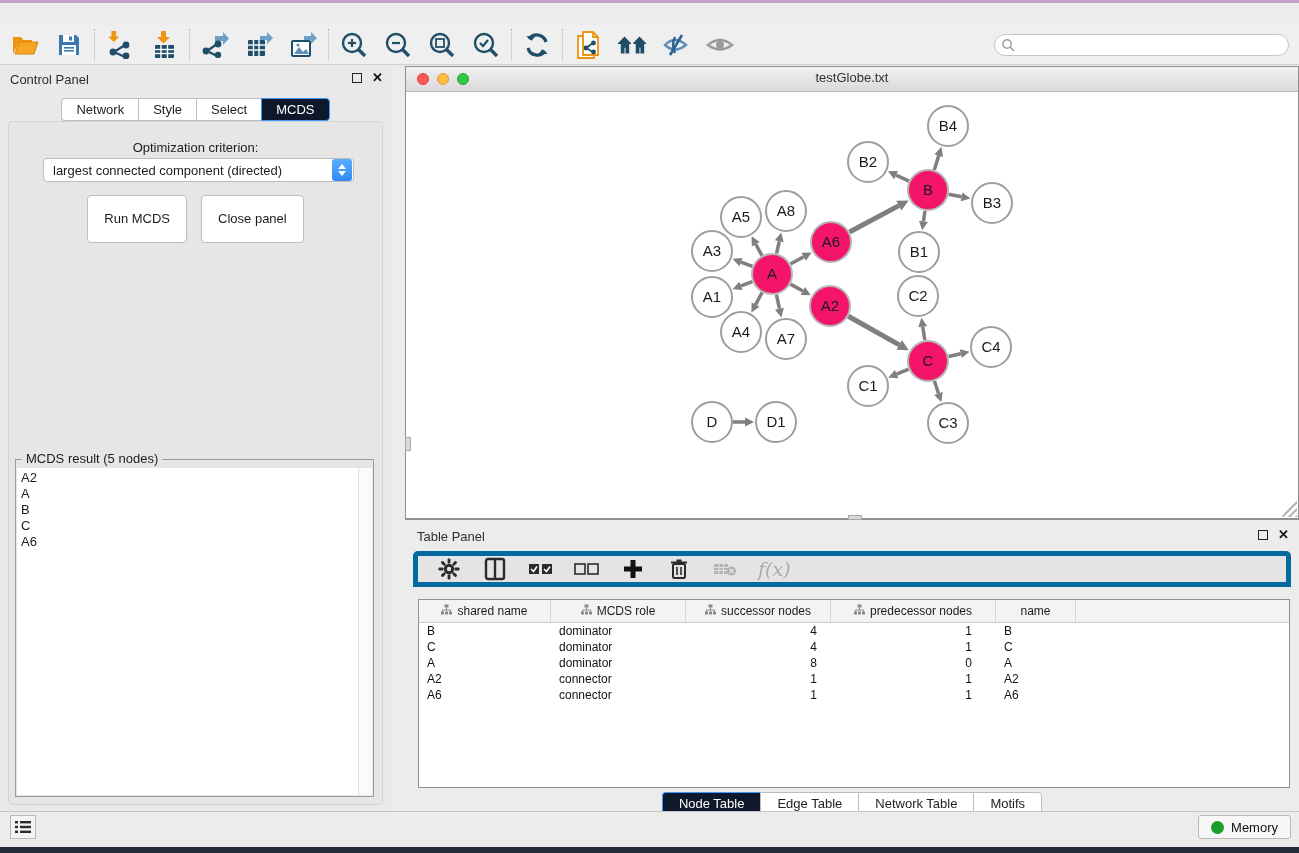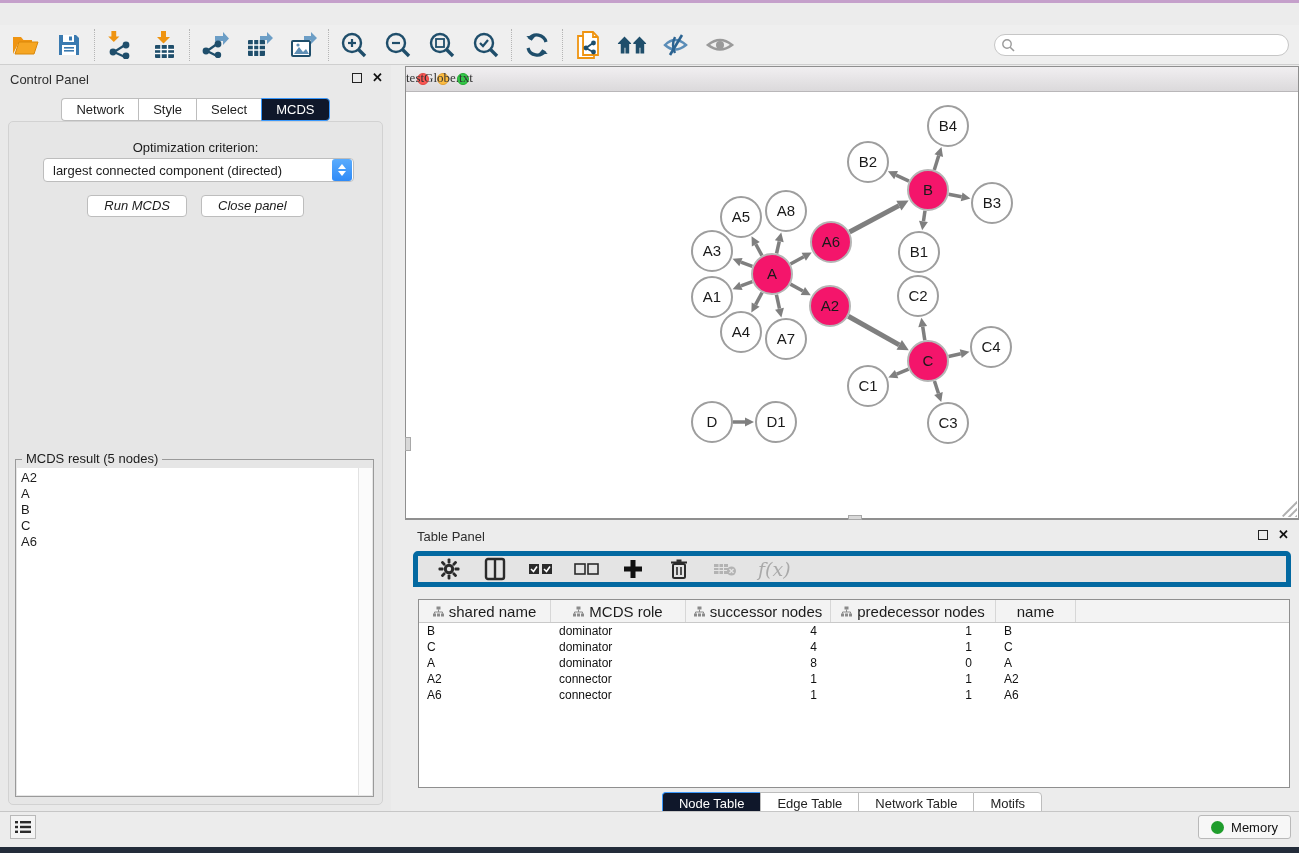--- a/index.html
+++ b/index.html
@@ -57,38 +57,38 @@
     background:#fff; border:1px solid #bdbdbd; border-radius:4px; display:flex; align-items:center; }
   .dropdown .dd-text { flex:1; font-size:13px; color:#1c1c1c; padding-left:9px; white-space:nowrap; }
   .dd-stepper { width:20px; height:22px; margin-right:1px; background:linear-gradient(#5aacfd,#2f8bf7);
     border-radius:3px; display:flex; flex-direction:column; align-items:center; justify-content:center; gap:2px; }
   .dd-up { width:0; height:0; border-left:4px solid transparent; border-right:4px solid transparent;
     border-bottom:5px solid #fff; }
   .dd-down { width:0; height:0; border-left:4px solid transparent; border-right:4px solid transparent;
     border-top:5px solid #fff; }
   .cp-buttons { position:absolute; left:0; right:0; top:73px; display:flex; justify-content:center; gap:14px; }
   .btn { background:#fff; border:1px solid #bdbdbd; border-radius:4px; font-size:13px;
-    color:#1c1c1c; padding:2px 16px; line-height:16px;font-style:italic; }
+    color:#1c1c1c; padding:15px 16px; line-height:16px; }
   .result-box { position:absolute; left:6px; right:8px; top:337px; bottom:7px;
     border:1px solid #9a9a9a; }
   .result-legend { position:absolute; left:6px; top:-9px; background:#e6e6e6; padding:0 4px;
     font-size:13px; color:#1c1c1c; }
   .result-list { position:absolute; left:1px; right:15px; top:8px; bottom:1px; background:#fff;
     font-size:13px; color:#1c1c1c; padding:2px 0 0 4px; line-height:16px; overflow:hidden; }
   .result-scroll { position:absolute; right:1px; top:8px; bottom:1px; width:14px;
     background:#fbfbfb; border-left:1px solid #e2e2e2; }
 
   
   .net-window { position:absolute; left:405px; top:63px; width:894px; height:454px;
     background:#fff; border:1px solid #8f8f8f; border-bottom-width:2px; }
   .net-title { position:absolute; left:0; top:0; width:100%; height:25px;
     background:linear-gradient(#f1eff1,#dbd9db); border-bottom:1px solid #b9b7b9; }
   .net-title .lights { left:11px; top:6px; }
-  .net-title .title { position:absolute; left:0; right:0; top:3px; 
-    font-size:13px; color:#333;font-family:Liberation Serif, serif; }
+  .net-title .title { position:absolute; left:0; right:0; top:3px; text-align:center;
+    font-size:13px; color:#333; }
   .net-canvas { position:absolute; left:0; top:26px; right:0; bottom:0; background:#fff; }
   .grip { position:absolute; right:1px; bottom:1px; width:16px; height:16px; overflow:hidden; }
   .grip i { position:absolute; background:#b0b0b0; width:24px; height:1.5px; transform:rotate(-45deg); display:block;}
   .handle-left { position:absolute; left:-1px; top:370px; width:6px; height:14px;
     background:#d8d8d8; border:1px solid #a8a8a8; }
   .handle-bottom { position:absolute; left:442px; bottom:-2px; width:14px; height:5px;
     background:#d8d8d8; border:1px solid #a8a8a8; }
 
   
   .table-panel { position:absolute; left:405px; top:520px; width:894px; height:297px;
@@ -98,21 +98,21 @@
   .tp-head .ph-icons { position:absolute; right:10px; top:4px; display:flex; gap:10px; align-items:center; }
   .tp-toolbar { position:absolute; left:8px; right:8px; top:28px; height:36px;
     background:#e4e4e4; border:5px solid #0369a1; border-radius:5px 5px 0 0;
     display:flex; align-items:center; gap:20px; padding-left:18px; }
   .tp-toolbar .tbtn { width:26px; height:26px; }
   .fx { font-family:"DejaVu Serif", serif; font-style:italic; font-size:19px; color:#a9a9a9; }
   .tp-table { position:absolute; left:13px; right:9px; top:76px; height:189px;
     background:#fff; border:1px solid #8f8f8f; overflow:hidden; }
   .thead { display:flex; height:23px; border-bottom:1px solid #c9c9c9; background:#f3f3f3; }
   .th { position:relative; display:flex; align-items:center; justify-content:center; gap:5px;
-    font-size:15px; color:#1c1c1c; border-right:1px solid #d7d7d7; }
+    font-size:12px; color:#1c1c1c; border-right:1px solid #d7d7d7; }
   .trow { display:flex; height:16px; font-size:12px; color:#111; }
   .td { padding-top:1px; white-space:nowrap; overflow:hidden; }
   .td.left { text-align:left; padding-left:8px; }
   .td.num1 { text-align:right; padding-right:14px; }
   .td.num2 { text-align:right; padding-right:24px; }
   .tp-tabs { position:absolute; left:0; right:0; bottom:5px; display:flex; justify-content:center; }
   .tp-tabs .segtab { padding:3px 16px;margin-top:35px; }
 
   
   .statusbar { position:absolute; left:0; bottom:6px; width:100%; height:30px;

